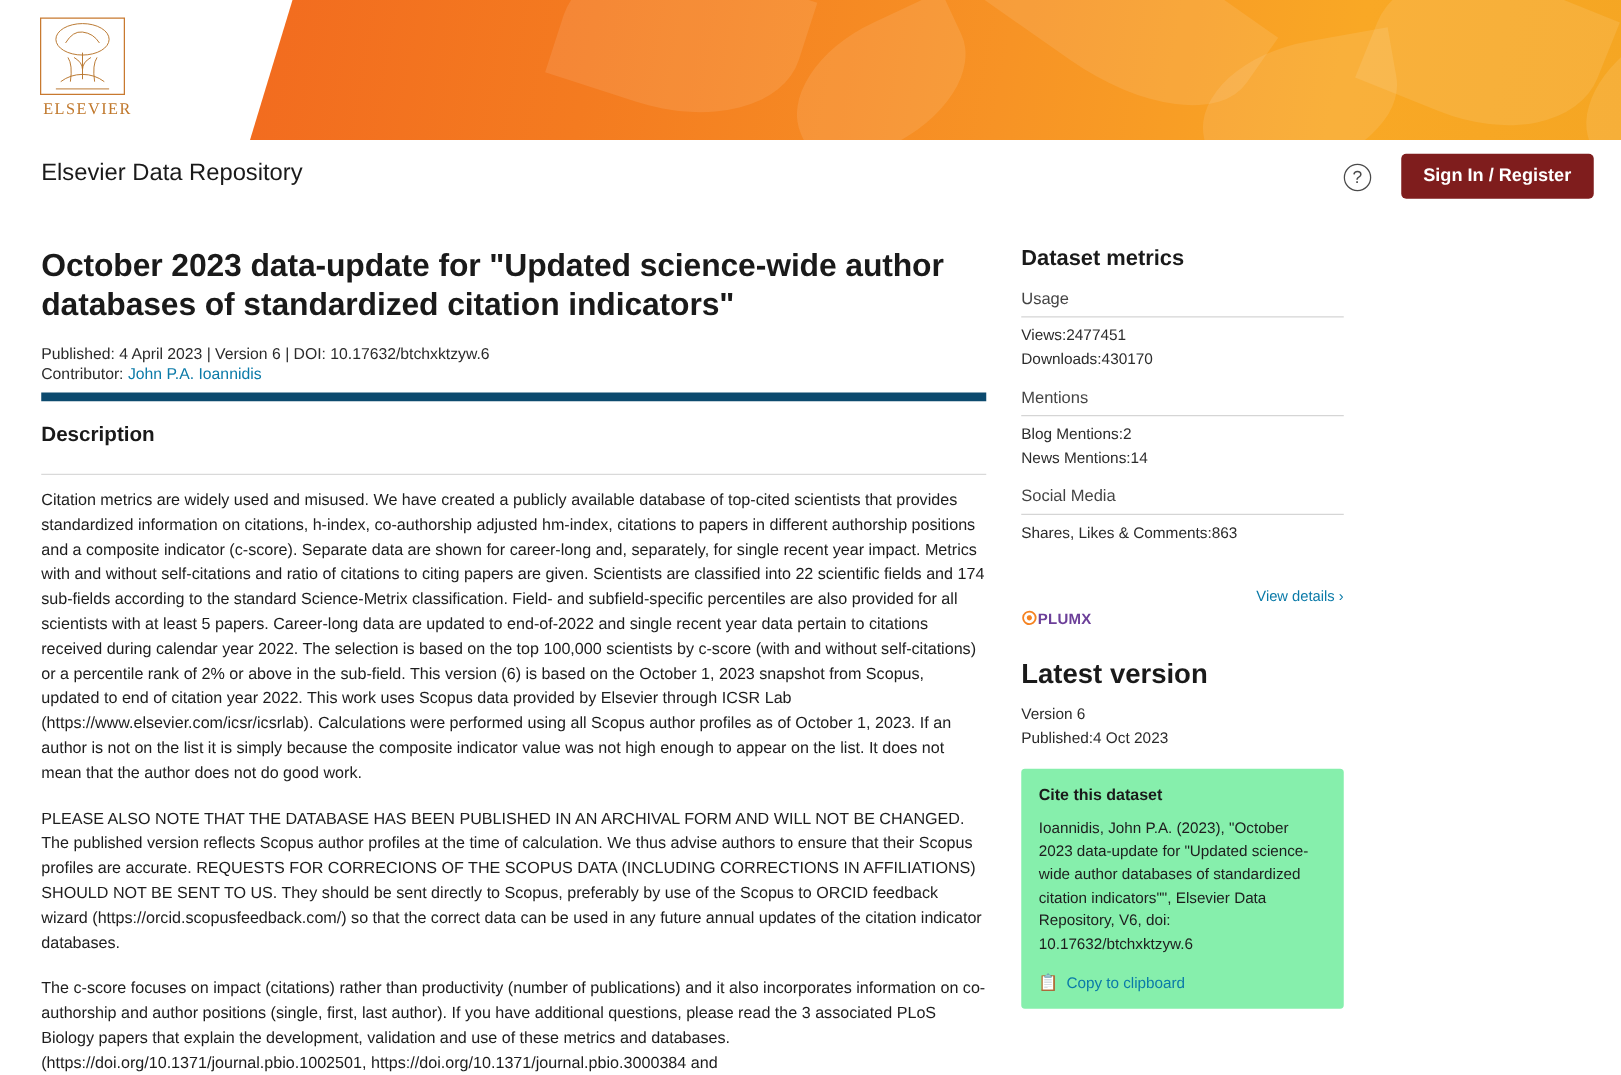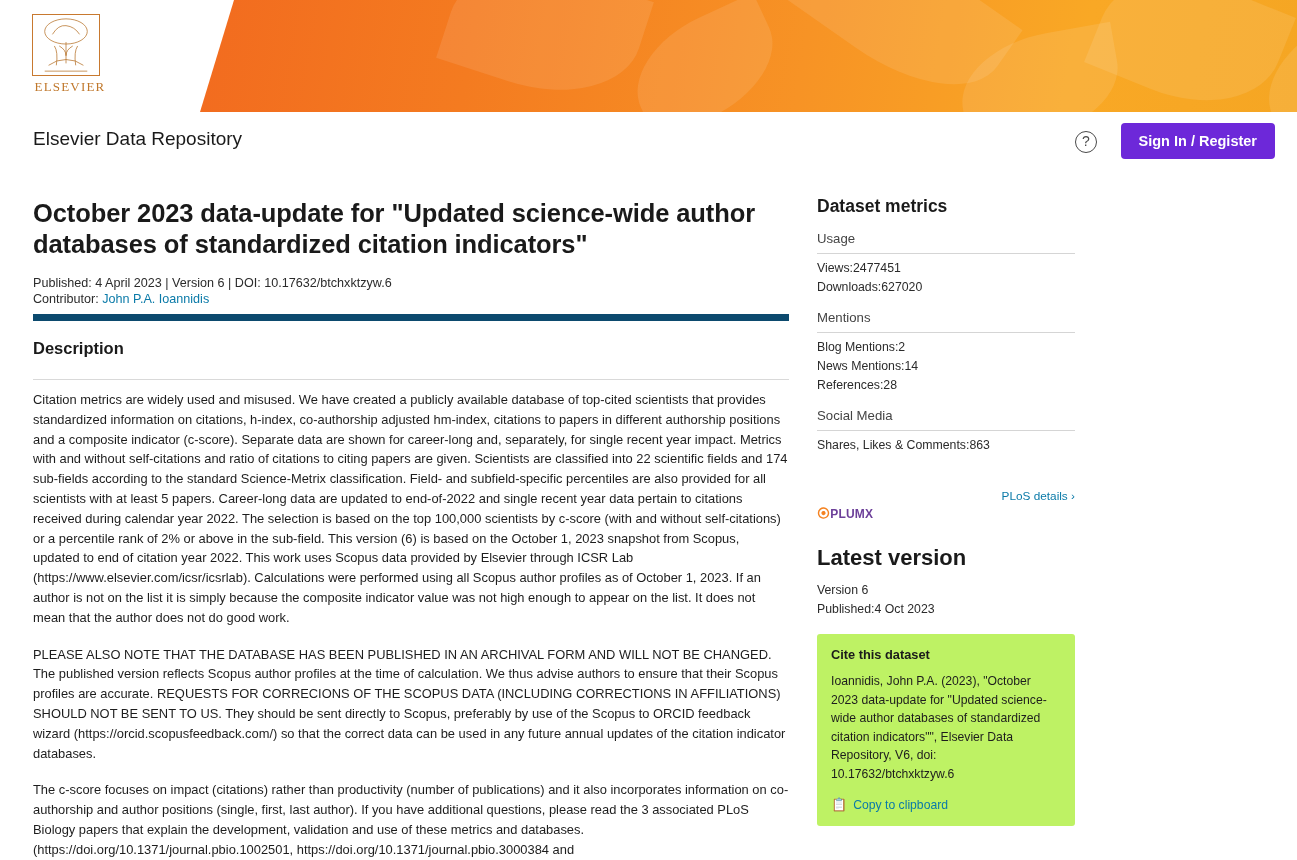--- a/index.html
+++ b/index.html
@@ -69,21 +69,21 @@
     border-radius: 50%;
     color: #4a4a4a;
     font-size: 14px;
     line-height: 19px;
     text-align: center;
     cursor: pointer;
   }
   .signin-btn {
     position: absolute;
     right: 22px; top: 11px;
-    background: #6d28d9;
+    background: #7f1d1d;
     color: #fff;
     border: none;
     border-radius: 4px;
     font-size: 14.5px;
     font-weight: bold;
     padding: 10px 18px;
     cursor: pointer;
     font-family: "Liberation Sans", sans-serif;
   }
 
@@ -168,21 +168,21 @@
     text-decoration: none;
     cursor: pointer;
   }
   .latest-h {
     font-size: 22px;
     font-weight: bold;
     margin: 16px 0 10px 0;
   }
   .ver-label { font-size: 12.3px; color: #2b2b2b; padding: 2px 0; }
   .cite-box {
-    background: #bef264;
+    background: #86efac;
     border-radius: 3px;
     padding: 13px 14px 14px 14px;
     margin-top: 16px;
   }
   .cite-title { font-size: 12.8px; font-weight: bold; margin-bottom: 10px; }
   .cite-body { font-size: 12.2px; line-height: 18.5px; color: #1d1d1d; }
   .copy-row {
     display: flex; align-items: center; gap: 6px;
     margin-top: 14px;
     font-size: 12.2px;
@@ -253,54 +253,50 @@
     <div class="side-h">Dataset metrics</div>
 
     <div class="metric-block">
       <div class="sub-h">Usage</div>
       <div class="metric-row">
         <span>Views:</span>
         <span>2477451</span>
       </div>
       <div class="metric-row">
         <span>Downloads:</span>
-        <span>627020</span>
+        <span>430170</span>
       </div>
     </div>
 
     <div class="metric-block">
       <div class="sub-h">Mentions</div>
       <div class="metric-row">
         <span>Blog Mentions:</span>
         <span>2</span>
       </div>
       <div class="metric-row">
         <span>News Mentions:</span>
         <span>14</span>
-      </div>
-      <div class="metric-row">
-        <span>References:</span>
-        <span>28</span>
       </div>
     </div>
 
     <div class="metric-block">
       <div class="sub-h">Social Media</div>
       <div class="metric-row">
         <span>Shares, Likes &amp; Comments:</span>
         <span>863</span>
       </div>
     </div>
 
     <div class="plumx-row">
       <div class="plumx-logo">
         <span class="swirl">⦿</span><span>PLUMX</span>
       </div>
       <a class="view-details" href="#">
-        <span>PLoS details</span>
+        <span>View details</span>
         <span>›</span>
       </a>
     </div>
 
     <div class="latest-h">Latest version</div>
     <div class="ver-label">Version 6</div>
     <div class="metric-row">
       <span>Published:</span>
       <span>4 Oct 2023</span>
     </div>

